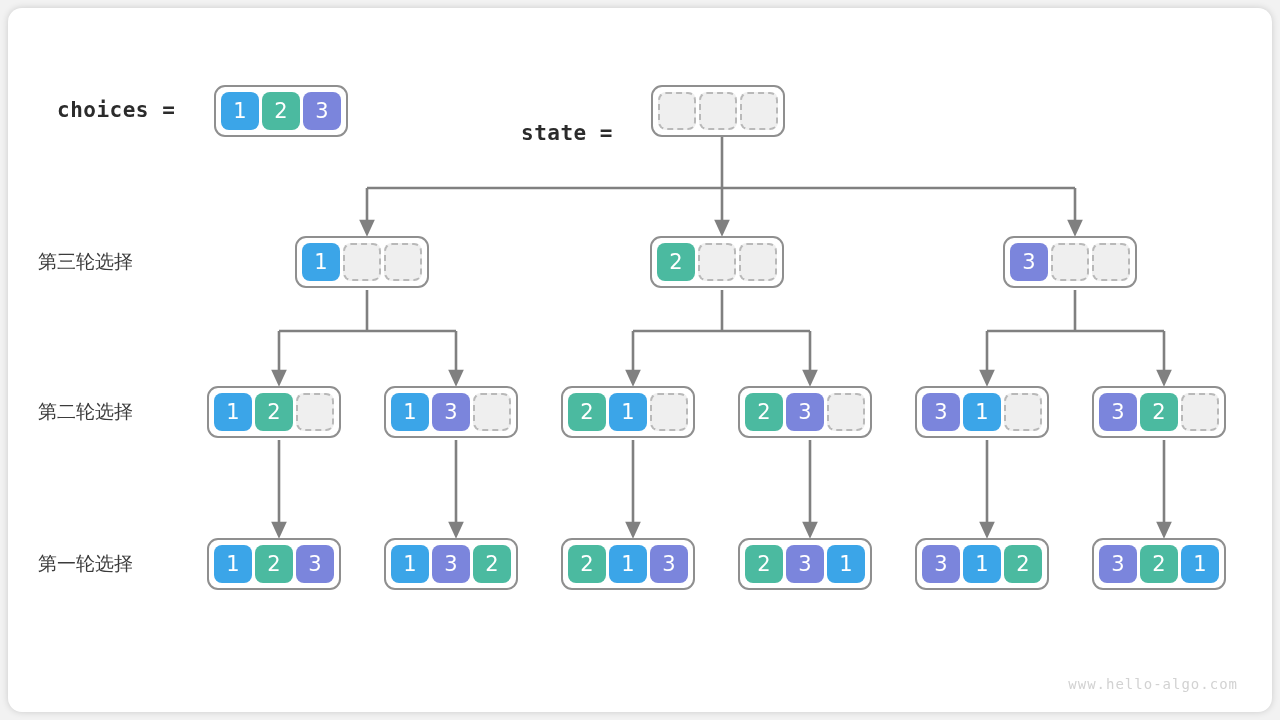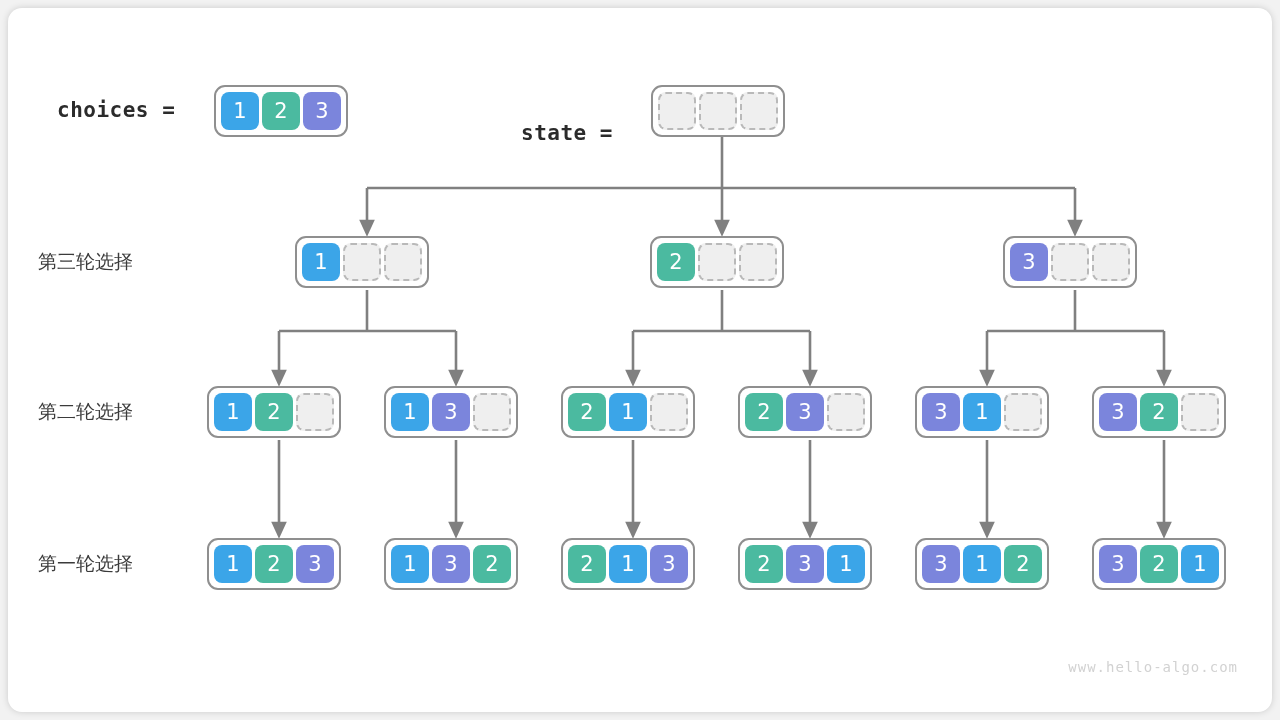--- a/index.html
+++ b/index.html
@@ -92,21 +92,21 @@
   .cell.empty {
     background: #efefef;
     border: 2px dashed #b9b9b9;
     color: transparent;
   }
 
   
   #watermark {
     position: absolute;
     right: 42px;
-    bottom: 45px;
+    bottom: 28px;
     font-family: "DejaVu Sans Mono", "Liberation Mono", monospace;
     font-size: 14px;
     color: #d2d2d2;
     letter-spacing: 1px;
     white-space: nowrap;
   }
 </style>
 </head>
 <body>
 

